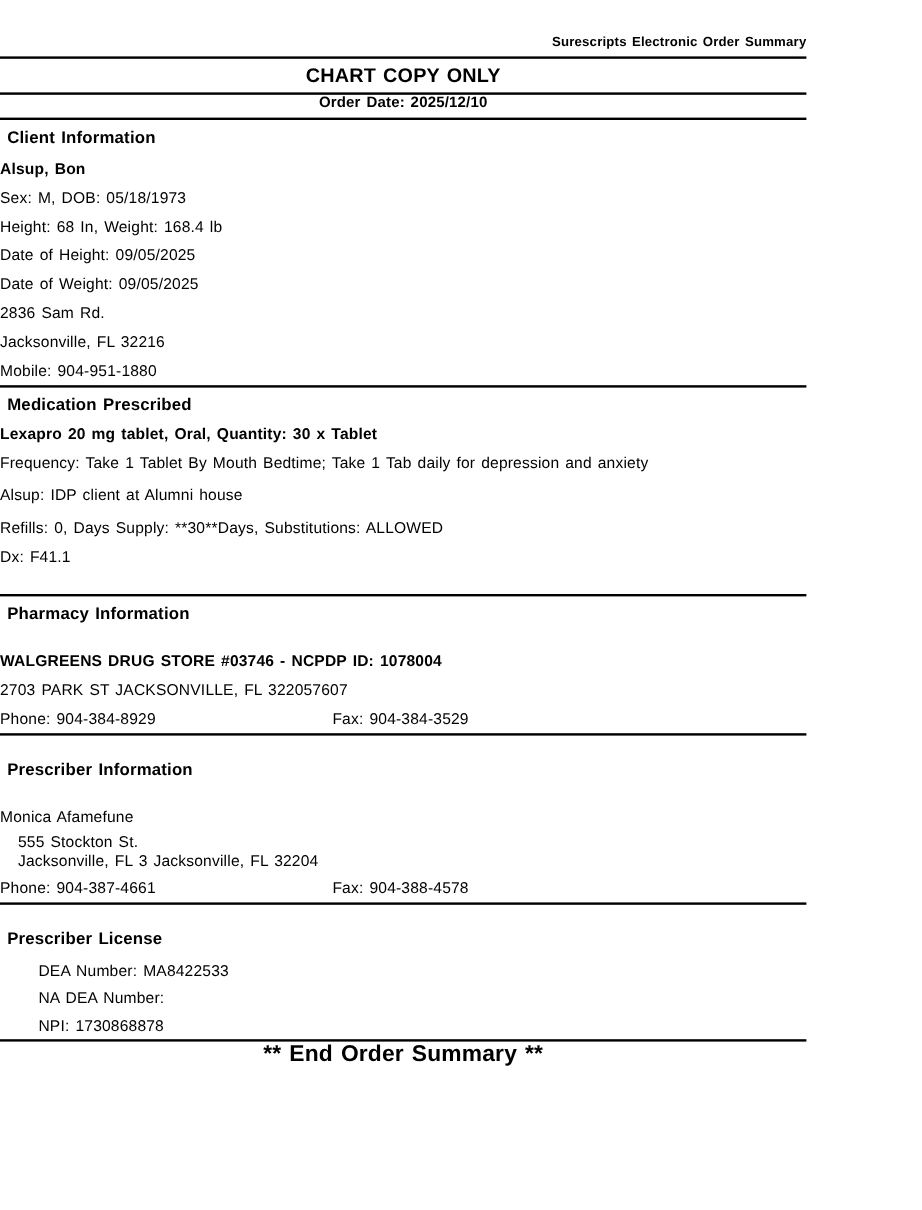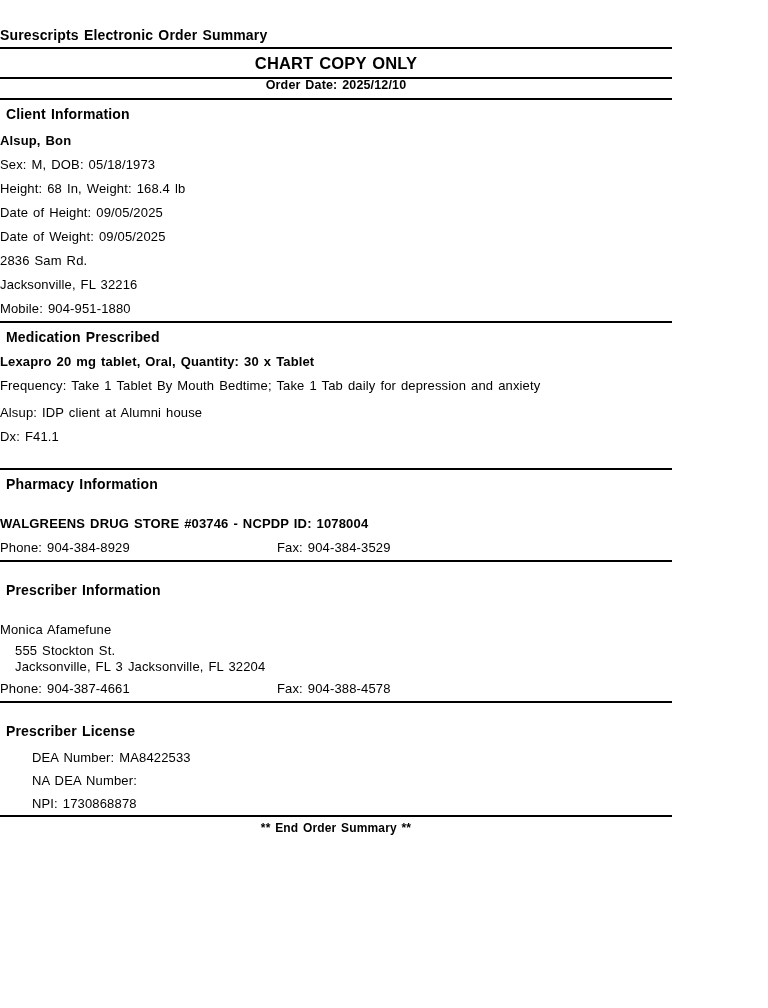--- a/index.html
+++ b/index.html
@@ -21,23 +21,23 @@
   }
   .rule {
     width: 672px;
     height: 0;
     border: 0;
     border-top: 2px solid #000000;
     margin: 0;
   }
   .title {
     padding-top: 27px;
-    font-size: 14px;
+    font-size: 11px;
     font-weight: 700;
-    text-align: left;
+    text-align: right;
     line-height: 17px;
   }
   .rule-title { margin-top: 3px; }
   .banner {
     font-size: 16.5px;
     font-weight: 700;
     text-align: center;
     line-height: 17px;
     padding: 6px 0 5px 0;
   }
@@ -79,21 +79,21 @@
     display: inline-block;
     width: 277px;
   }
   .license-line {
     padding-left: 32px;
     font-size: 13px;
     line-height: 23px;
   }
   .license-first { margin-top: 7px; }
   .end-note {
-    font-size: 12px;
+    font-size: 19px;
     font-weight: 700;
     text-align: center;
     line-height: 16px;
     margin-top: 3px;
   }
 </style>
 </head>
 <body>
 
 <div class="doc">
@@ -115,25 +115,27 @@
   <div class="body-line">Date of Weight: 09/05/2025</div>
   <div class="body-line">2836 Sam Rd.</div>
   <div class="body-line">Jacksonville, FL 32216</div>
   <div class="body-line">Mobile: 904-951-1880</div>
   <div class="rule"></div>
 
   <div class="section-header mt6">Medication Prescribed</div>
   <div class="body-line bold med-first">Lexapro 20 mg tablet, Oral, Quantity: 30 x Tablet</div>
   <div class="body-line">Frequency: Take 1 Tablet By Mouth Bedtime; Take 1 Tab daily for depression and anxiety</div>
   <div class="body-line gap3">Alsup: IDP client at Alumni house</div>
+  <div class="body-line gap3">Refills: 0, Days Supply: **30**Days, Substitutions: ALLOWED</div>
   <div class="body-line">Dx: F41.1</div>
   <div class="rule pre-rule-gap"></div>
 
   <div class="section-header mt6">Pharmacy Information</div>
   <div class="body-line bold mt5">WALGREENS DRUG STORE #03746 - NCPDP ID: 1078004</div>
+  <div class="body-line">2703 PARK ST JACKSONVILLE, FL 322057607</div>
   <div class="body-line phone-row">
     <span class="phone-col">Phone: 904-384-8929</span><span>Fax: 904-384-3529</span>
   </div>
   <div class="rule"></div>
 
   <div class="section-header mt5">Prescriber Information</div>
   <div class="body-line mt5">Monica Afamefune</div>
   <div class="addr-block">
     <div>555 Stockton St.</div>
     <div>Jacksonville, FL 3 Jacksonville, FL 32204</div>

